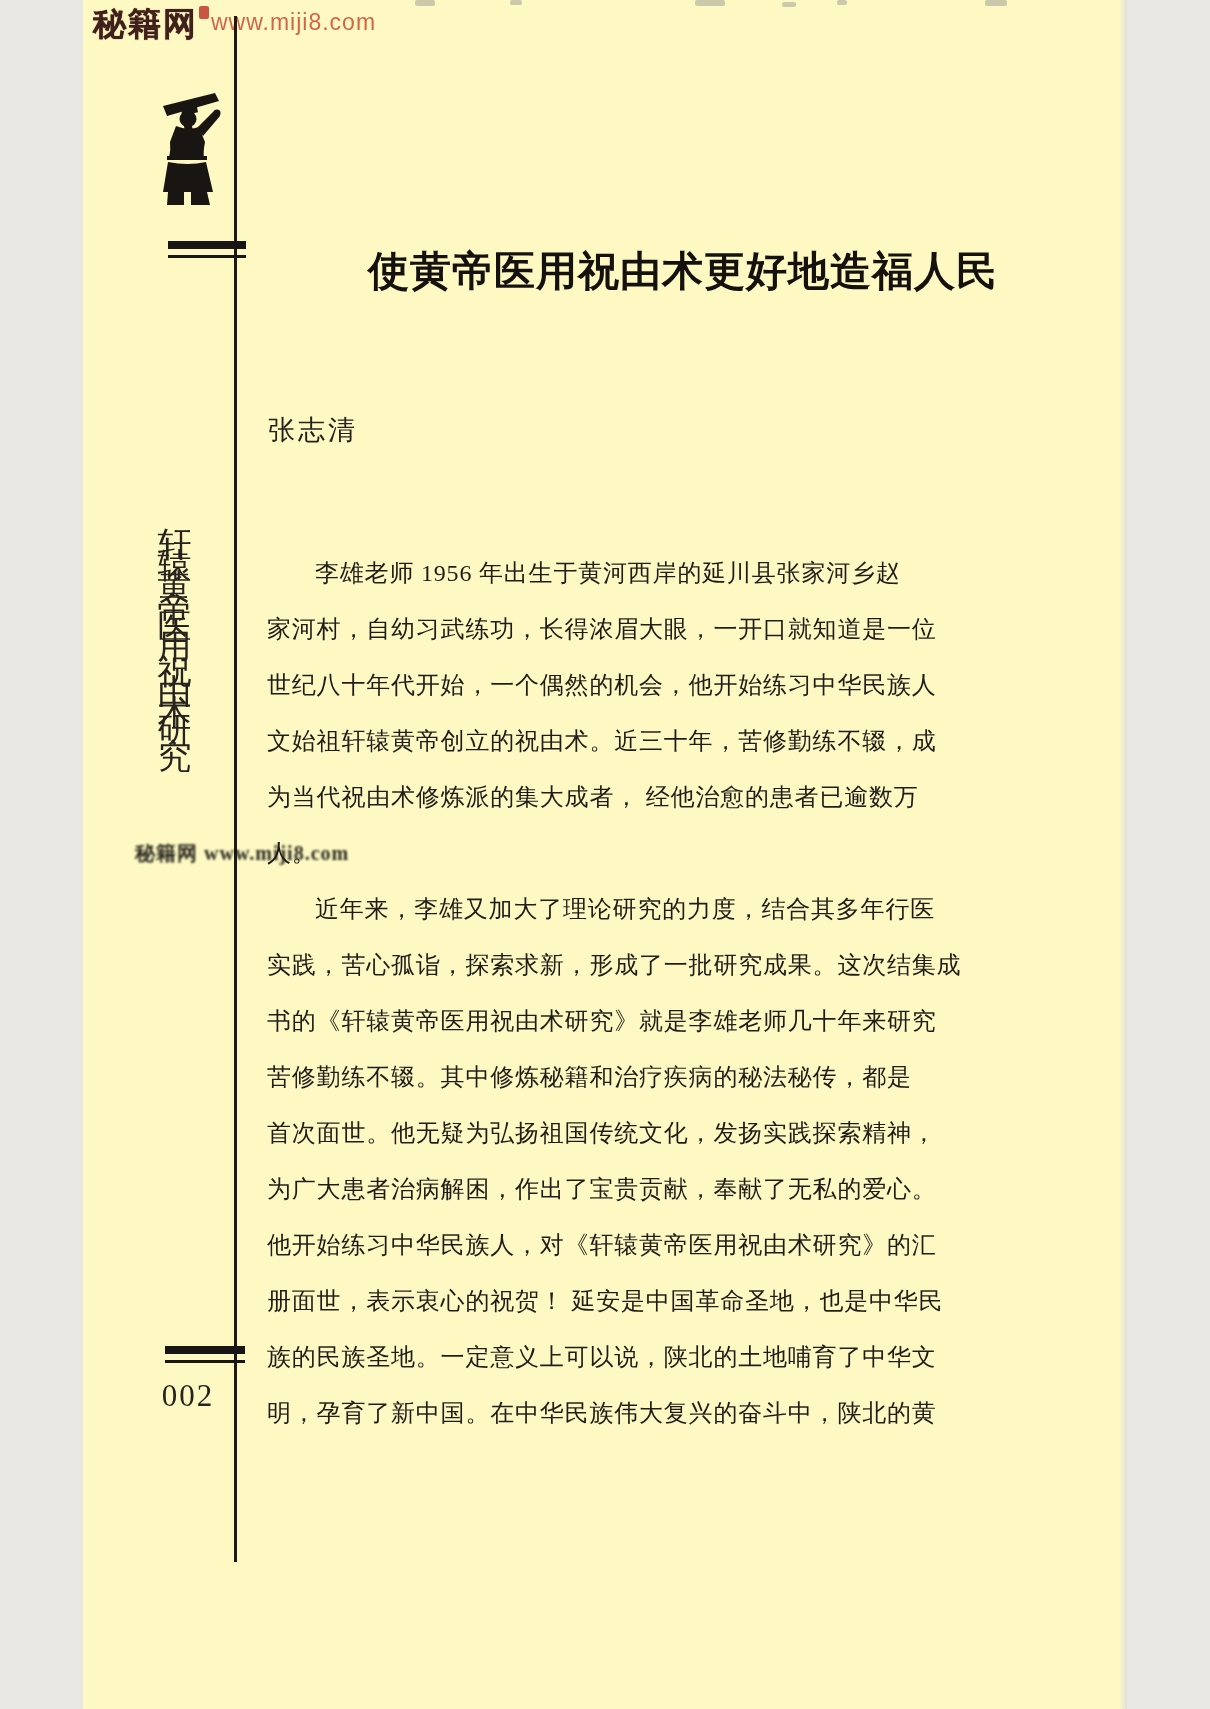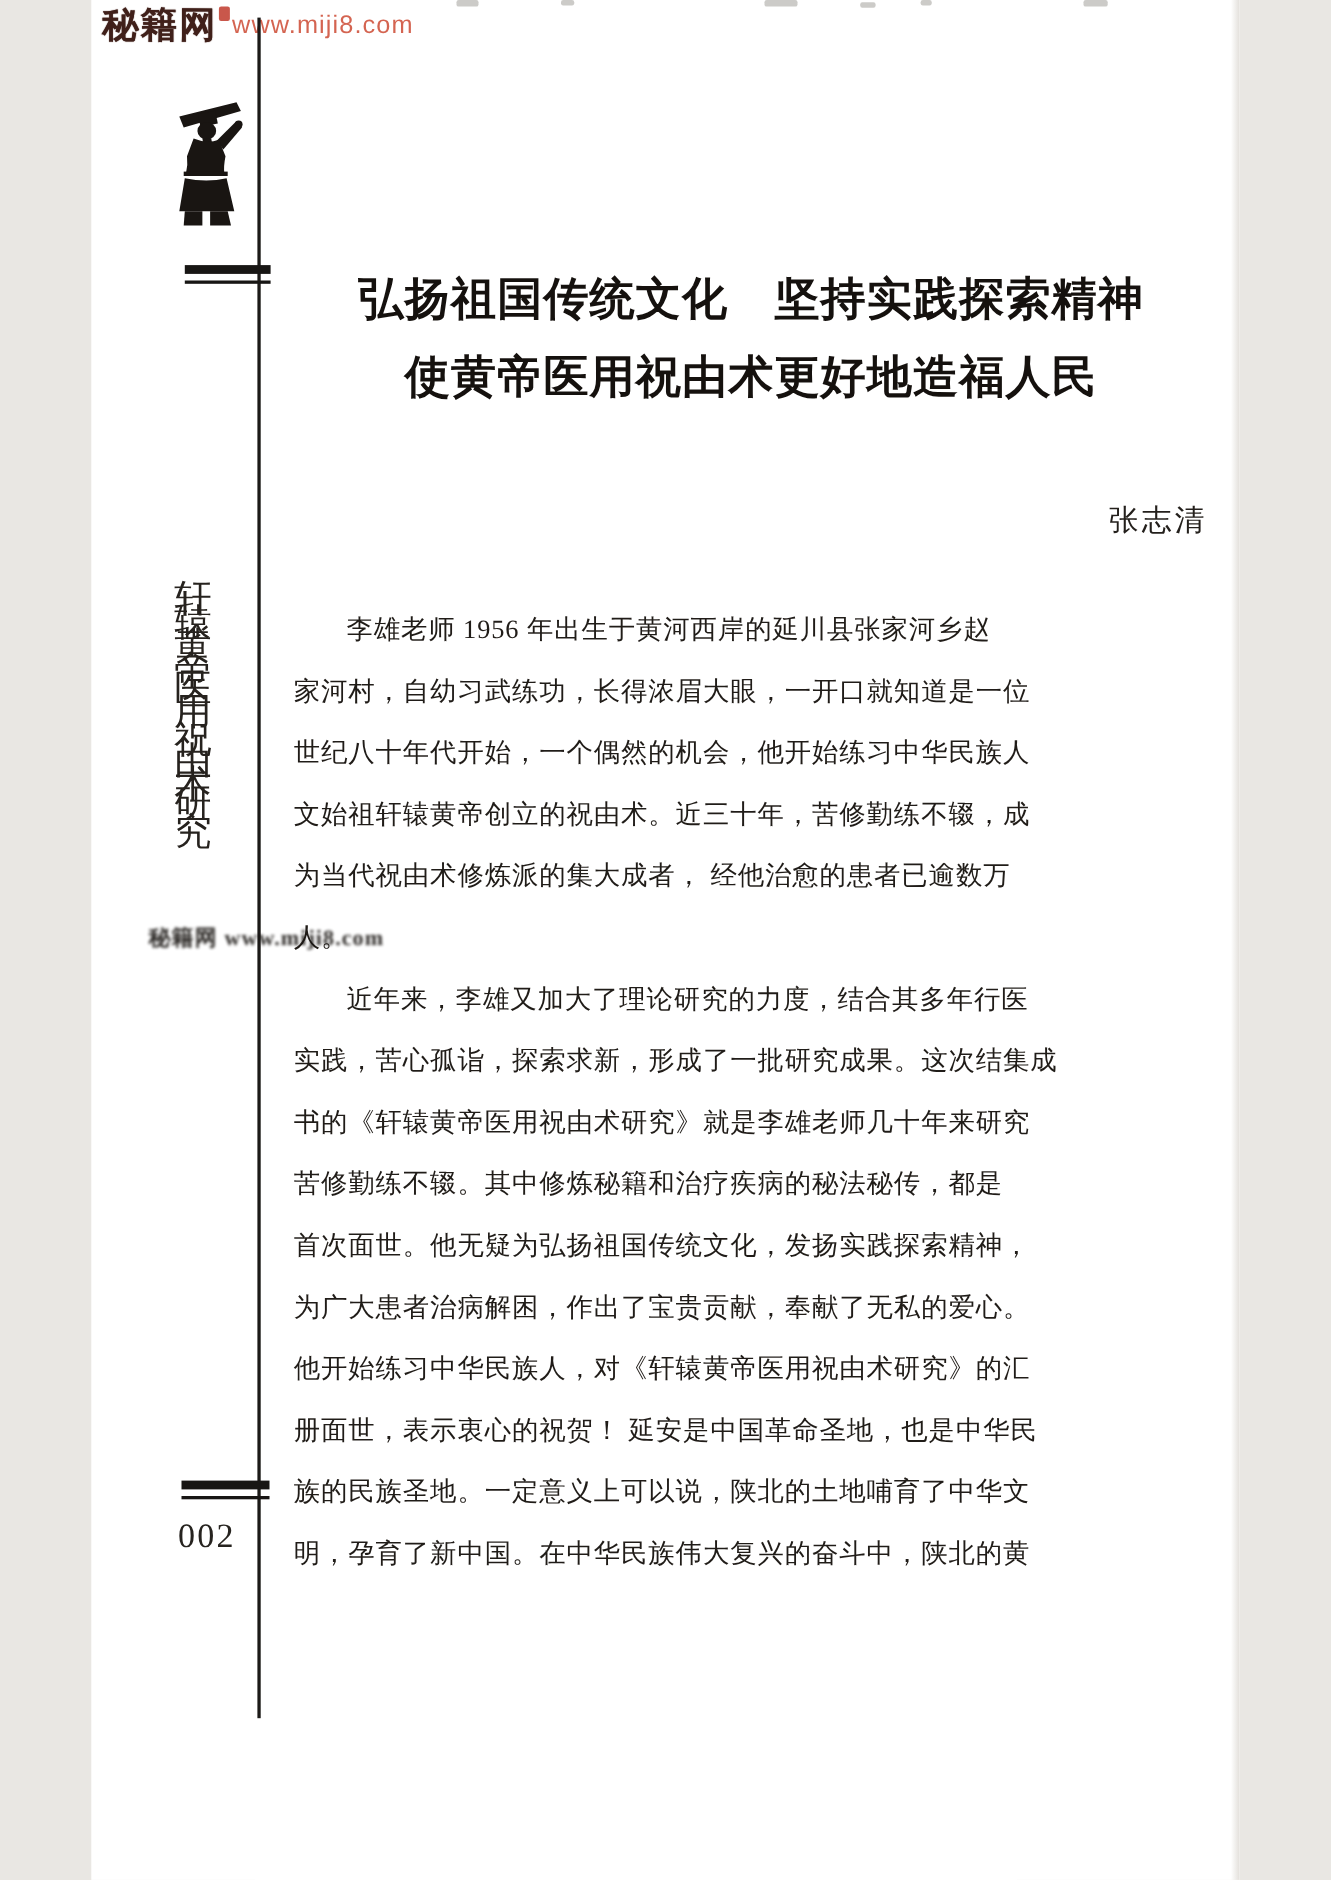--- a/index.html
+++ b/index.html
@@ -1,20 +1,20 @@
 <!DOCTYPE html>
 <html><head>
 <meta charset="utf-8">
 <style>
   html,body{margin:0;padding:0;background:#e9e7e3;}
   .page{
     position:relative;
     width:1044px;height:1709px;
     margin:0 auto;
-    background:#ffffff;
+    background:#fef9c3;
     overflow:hidden;
     font-family:"Liberation Serif","DejaVu Serif",serif;
     color:#1f1b18;
   }
   .edge-shade{position:absolute;right:0;top:0;width:8px;height:100%;
     background:linear-gradient(to left,#e2dfda,rgba(252,251,248,0));}
   
   .wm-top{position:absolute;left:10px;top:2px;height:48px;white-space:nowrap;}
   .wm-brand{display:inline-block;font-size:33px;font-weight:bold;color:#40201a;
     letter-spacing:2px;vertical-align:top;line-height:44px;
@@ -30,21 +30,21 @@
   
   .figure{position:absolute;left:70px;top:90px;width:80px;height:130px;}
   
   .bar{position:absolute;background:#181614;}
   .bar-thick{height:8px;}
   .bar-thin{height:3px;}
   
   .title-block{position:absolute;left:185px;top:236px;width:830px;text-align:center;}
   .title-line{font-size:41px;font-weight:bold;line-height:71px;color:#15110e;
     white-space:nowrap;letter-spacing:1px;}
-  .author{position:absolute;left:185px;top:455px;width:830px;text-align:right;
+  .author{position:absolute;left:185px;top:412px;width:830px;text-align:left;
     font-size:27px;color:#24201c;letter-spacing:3px;}
   
   .body-text{position:absolute;left:184px;top:545px;width:840px;}
   .line{height:56px;line-height:56px;font-size:24px;letter-spacing:0.8px;
     white-space:nowrap;color:#201c18;}
   .indent{text-indent:2em;}
   
   .side-title{position:absolute;left:68px;top:500px;height:620px;
     writing-mode:vertical-rl;text-orientation:upright;
     font-size:34px;letter-spacing:21px;color:#26221e;}
@@ -107,21 +107,20 @@
         <path d="M15,102 L14,115 L31,115 L31,102 Z"></path>
         <path d="M38,102 L38,115 L57,115 L54,102 Z"></path>
       </g>
     </svg>
   </div>
 
   <div class="bar bar-thick" style="left:85px;top:241px;width:78px"></div>
   <div class="bar bar-thin" style="left:85px;top:255px;width:78px"></div>
 
   <div class="title-block">
-    <div class="title-line">弘扬祖国传统文化　坚持实践探索精神</div>
     <div class="title-line">使黄帝医用祝由术更好地造福人民</div>
   </div>
 
   <div class="author">张志清</div>
 
   <div class="body-text">
     <div class="line indent">李雄老师 1956 年出生于黄河西岸的延川县张家河乡赵</div>
     <div class="line">家河村，自幼习武练功，长得浓眉大眼，一开口就知道是一位</div>
     <div class="line">世纪八十年代开始，一个偶然的机会，他开始练习中华民族人</div>
     <div class="line">文始祖轩辕黄帝创立的祝由术。近三十年，苦修勤练不辍，成</div>

